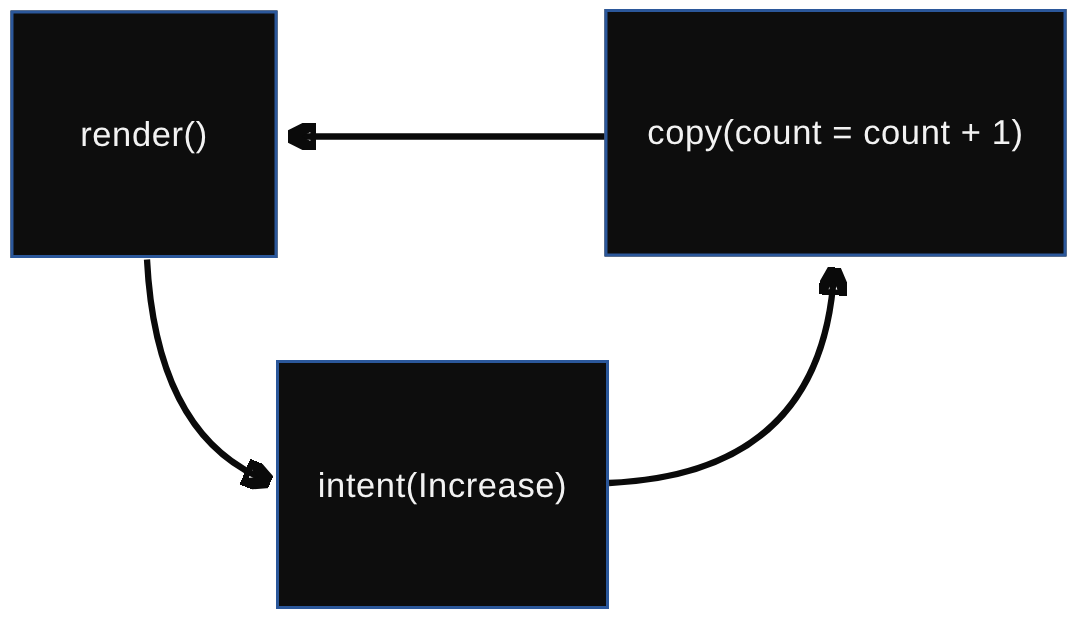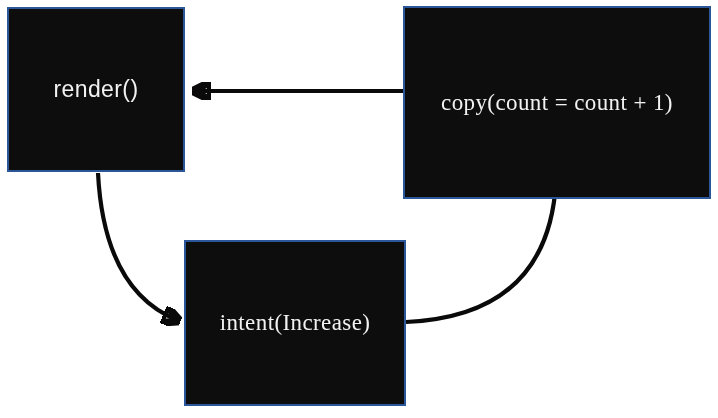--- a/index.html
+++ b/index.html
@@ -36,22 +36,22 @@
     align-items:center;
     justify-content:center;
   }
   .node .label{
     color:var(--node-text);
     font-size:23px;
     letter-spacing:0.4px;
     white-space:nowrap;
   }
   .node-render{left:7px;top:7px;width:178px;height:165px;}
-  .node-copy{left:403px;top:6px;width:308px;height:193px;font-family:Liberation Serif, serif;}
-  .node-intent{left:184px;top:240px;width:222px;height:166px;font-family:Liberation Serif, serif;}
+  .node-copy{left:403px;top:6px;width:308px;height:165px;}
+  .node-intent{left:184px;top:240px;width:222px;height:166px;}
 </style>
 </head>
 <body>
 
 <div class="canvas">
 
   <svg class="arrows" viewBox="0 0 718 418" xmlns="http://www.w3.org/2000/svg" aria-hidden="true">
     <defs>
       <marker id="arrowhead" viewBox="0 0 10 10" refX="8" refY="5" markerWidth="4.4" markerHeight="4.4" markerUnits="strokeWidth" orient="auto-start-reverse">
         <path d="M0,0 L10,5 L0,10 Z" fill="#0a0a0a" stroke="none"></path>

